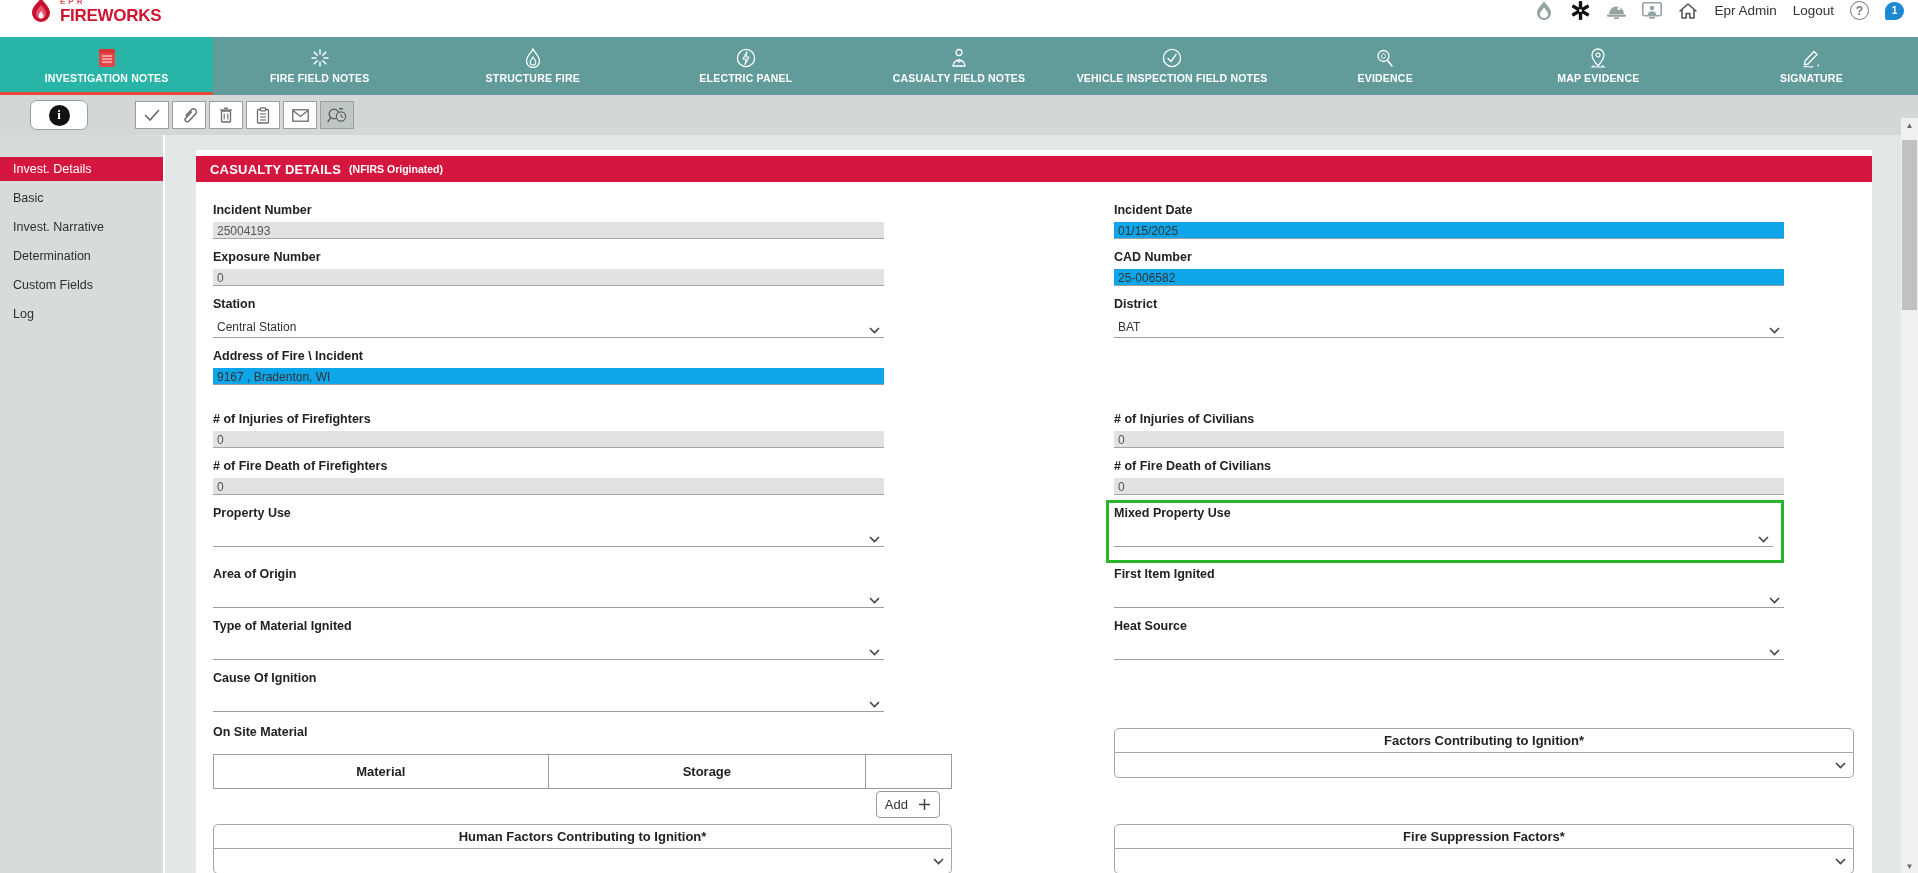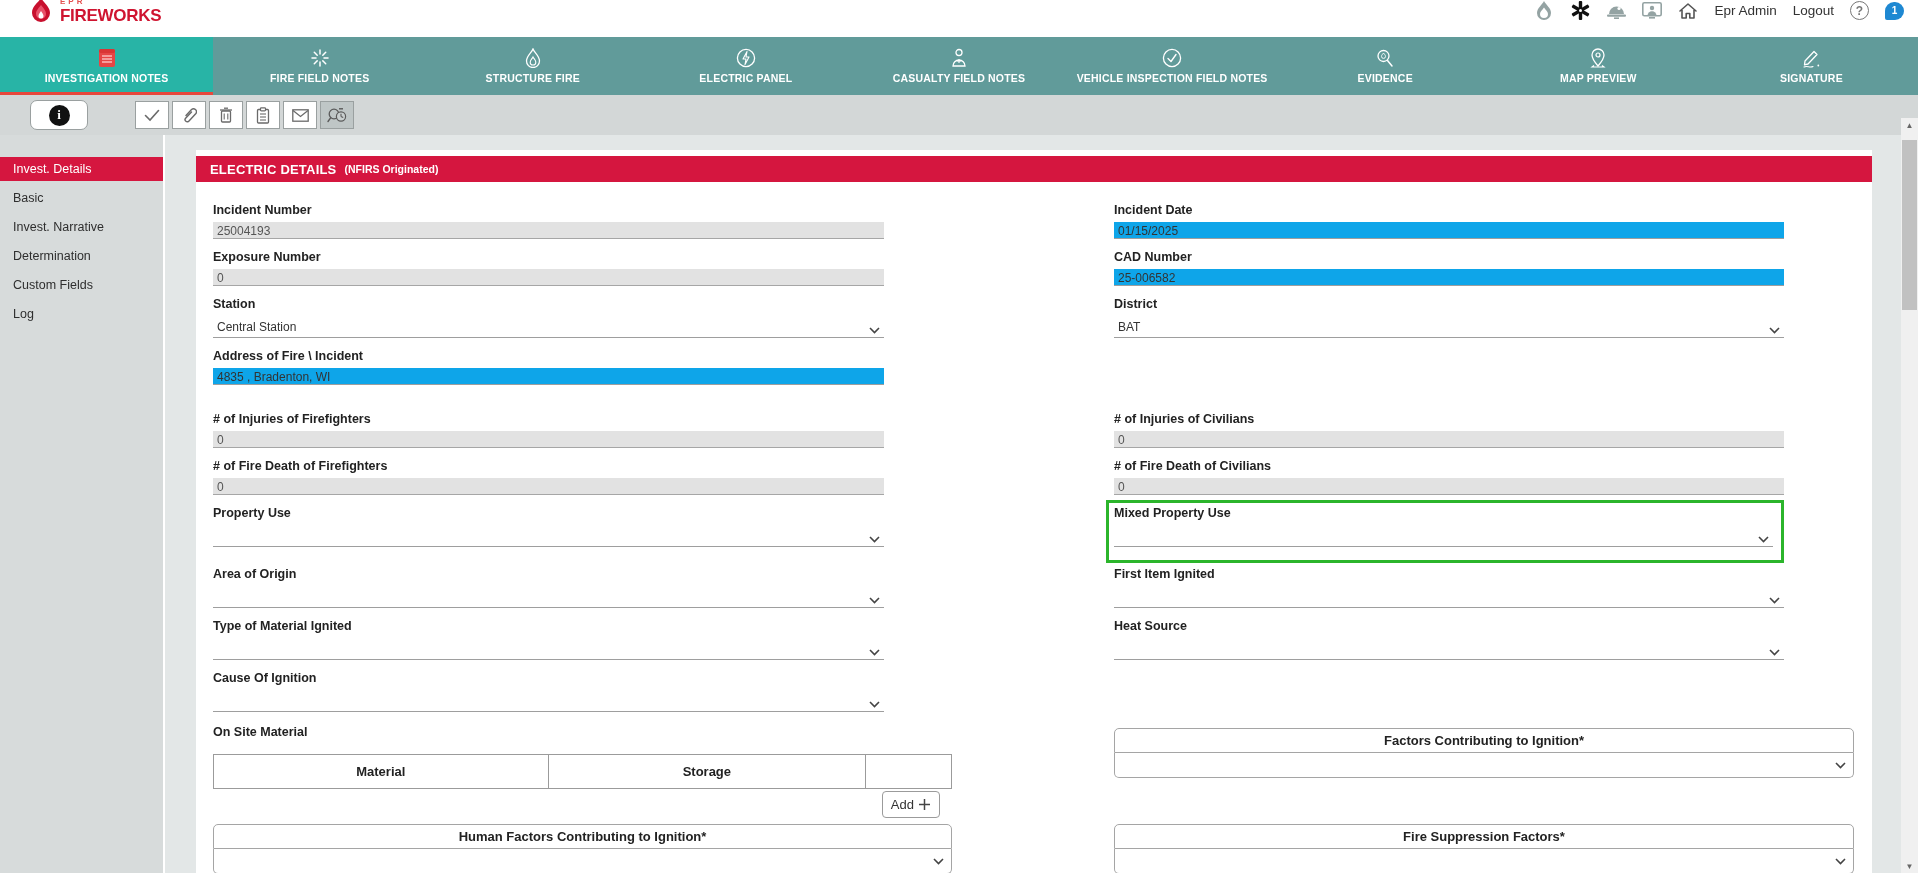--- a/index.html
+++ b/index.html
@@ -57,21 +57,21 @@
 
   .row-spacer { height:16px; grid-column:1 / -1; }
 
   .green-wrap { width:678px; border:3px solid #2bb52b; padding:4px 8px 5px 5px; margin:-7px 0 5px -8px; }
 
   .osm-label { font-size:12.5px; font-weight:bold; color:#222; margin:2px 0 0 0; line-height:13px; }
 
   .osm-table { width:739px; border-collapse:collapse; margin-top:15px; }
   .osm-table th { border:1px solid #9b9b9b; height:34px; font-size:13px; font-weight:bold; color:#222; text-align:center; background:#fff; }
   .add-row { width:739px; height:30px; display:flex; justify-content:flex-end; align-items:center; padding-right:12px; margin-bottom:5px; }
-  .add-btn { height:27px; padding:0 8px; background:#fff; border:1px solid #9b9b9b; border-radius:4px; font-size:13px; color:#333; display:flex; align-items:center; gap:4px; cursor:pointer; }
+  .add-btn { height:27px; padding:0 8px; background:#fff; border:1px solid #9b9b9b; border-radius:4px; font-size:13px; color:#333; display:flex; align-items:center; gap:10px; cursor:pointer; }
 
   .hbox { border:1px solid #a5a5a5; border-radius:5px 5px 0 0; height:25px; line-height:24px; text-align:center; font-weight:bold; font-size:13px; color:#222; background:#fff; }
   .hbox-select { border:1px solid #a5a5a5; border-top:none; border-radius:0 0 5px 5px; height:25px; display:flex; align-items:center; justify-content:flex-end; padding-right:7px; cursor:pointer; background:#fff; }
   .panel-r { width:740px; }
   .panel-l { width:739px; }
   .factors-offset { margin-top:4px; }
 
   
   .scrollbar { position:fixed; right:0; top:118px; bottom:0; width:17px; background:#f0f0f0; }
   .sb-arrow { height:14px; display:flex; align-items:center; justify-content:center; font-size:8px; color:#666; }
@@ -205,21 +205,21 @@
         <path d="M8.5 5 c-.8 1.3 -2 2 -2 3.4 a2 2 0 0 0 4 0 c0-1.4 -1.2-2.1 -2-3.4 Z" fill="none" stroke="#fff" stroke-width="0.9"></path>
       </svg>
     <span class="tab-label">EVIDENCE</span>
   </div>
   <div class="tab">
     <svg width="16" height="20" viewBox="0 0 16 20">
         <path d="M8 1 a6 6 0 0 1 6 6 c0 4 -6 11 -6 11 s-6 -7 -6 -11 a6 6 0 0 1 6 -6 Z" fill="none" stroke="#fff" stroke-width="1.3"></path>
         <circle cx="8" cy="7" r="2" fill="none" stroke="#fff" stroke-width="1.2"></circle>
         <path d="M4 17.5 L2 19 H14 L12 17.5" fill="none" stroke="#fff" stroke-width="1.1"></path>
       </svg>
-    <span class="tab-label">MAP PREVIEW</span>
+    <span class="tab-label">MAP EVIDENCE</span>
   </div>
   <div class="tab">
     <svg width="20" height="20" viewBox="0 0 20 20">
         <path d="M4 13 L13 3.5 L16 6.5 L7 16 L3.5 16.8 Z" fill="none" stroke="#fff" stroke-width="1.3" stroke-linejoin="round"></path>
         <path d="M3 19 c3-1.5 6 1 9-.5" fill="none" stroke="#fff" stroke-width="1.1" stroke-linecap="round"></path>
         <circle cx="17.3" cy="17.5" r="0.9" fill="#fff"></circle>
       </svg>
     <span class="tab-label">SIGNATURE</span>
   </div>
 </div>
@@ -282,21 +282,21 @@
     <div class="side-item active">Invest. Details</div>
     <div class="side-item">Basic</div>
     <div class="side-item">Invest. Narrative</div>
     <div class="side-item">Determination</div>
     <div class="side-item">Custom Fields</div>
     <div class="side-item">Log</div>
   </div>
 
   <div class="card">
     <div class="card-header">
-      <span class="card-title">ELECTRIC DETAILS</span>
+      <span class="card-title">CASUALTY DETAILS</span>
       <span class="card-sub">(NFIRS Originated)</span>
     </div>
 
     <div class="form-grid">
 
       <div class="fgroup w-field">
         <div class="flabel">Incident Number</div>
         <div class="finput disabled">25004193</div>
       </div>
       <div class="fgroup w-field-r">
@@ -327,21 +327,21 @@
         <div class="fselect">
           <span class="sel-val">BAT</span>
           <svg class="chev" width="11" height="7" viewBox="0 0 11 7">
               <path d="M1 1 L5.5 5.5 L10 1" fill="none" stroke="#444" stroke-width="1.6"></path>
             </svg>
         </div>
       </div>
 
       <div class="fgroup w-field">
         <div class="flabel">Address of Fire \ Incident</div>
-        <div class="finput">4835 , Bradenton, WI</div>
+        <div class="finput">9167 , Bradenton, WI</div>
       </div>
       <div></div>
 
       <div class="row-spacer"></div>
 
       <div class="fgroup w-field">
         <div class="flabel"># of Injuries of Firefighters</div>
         <div class="finput disabled">0</div>
       </div>
       <div class="fgroup w-field-r">

